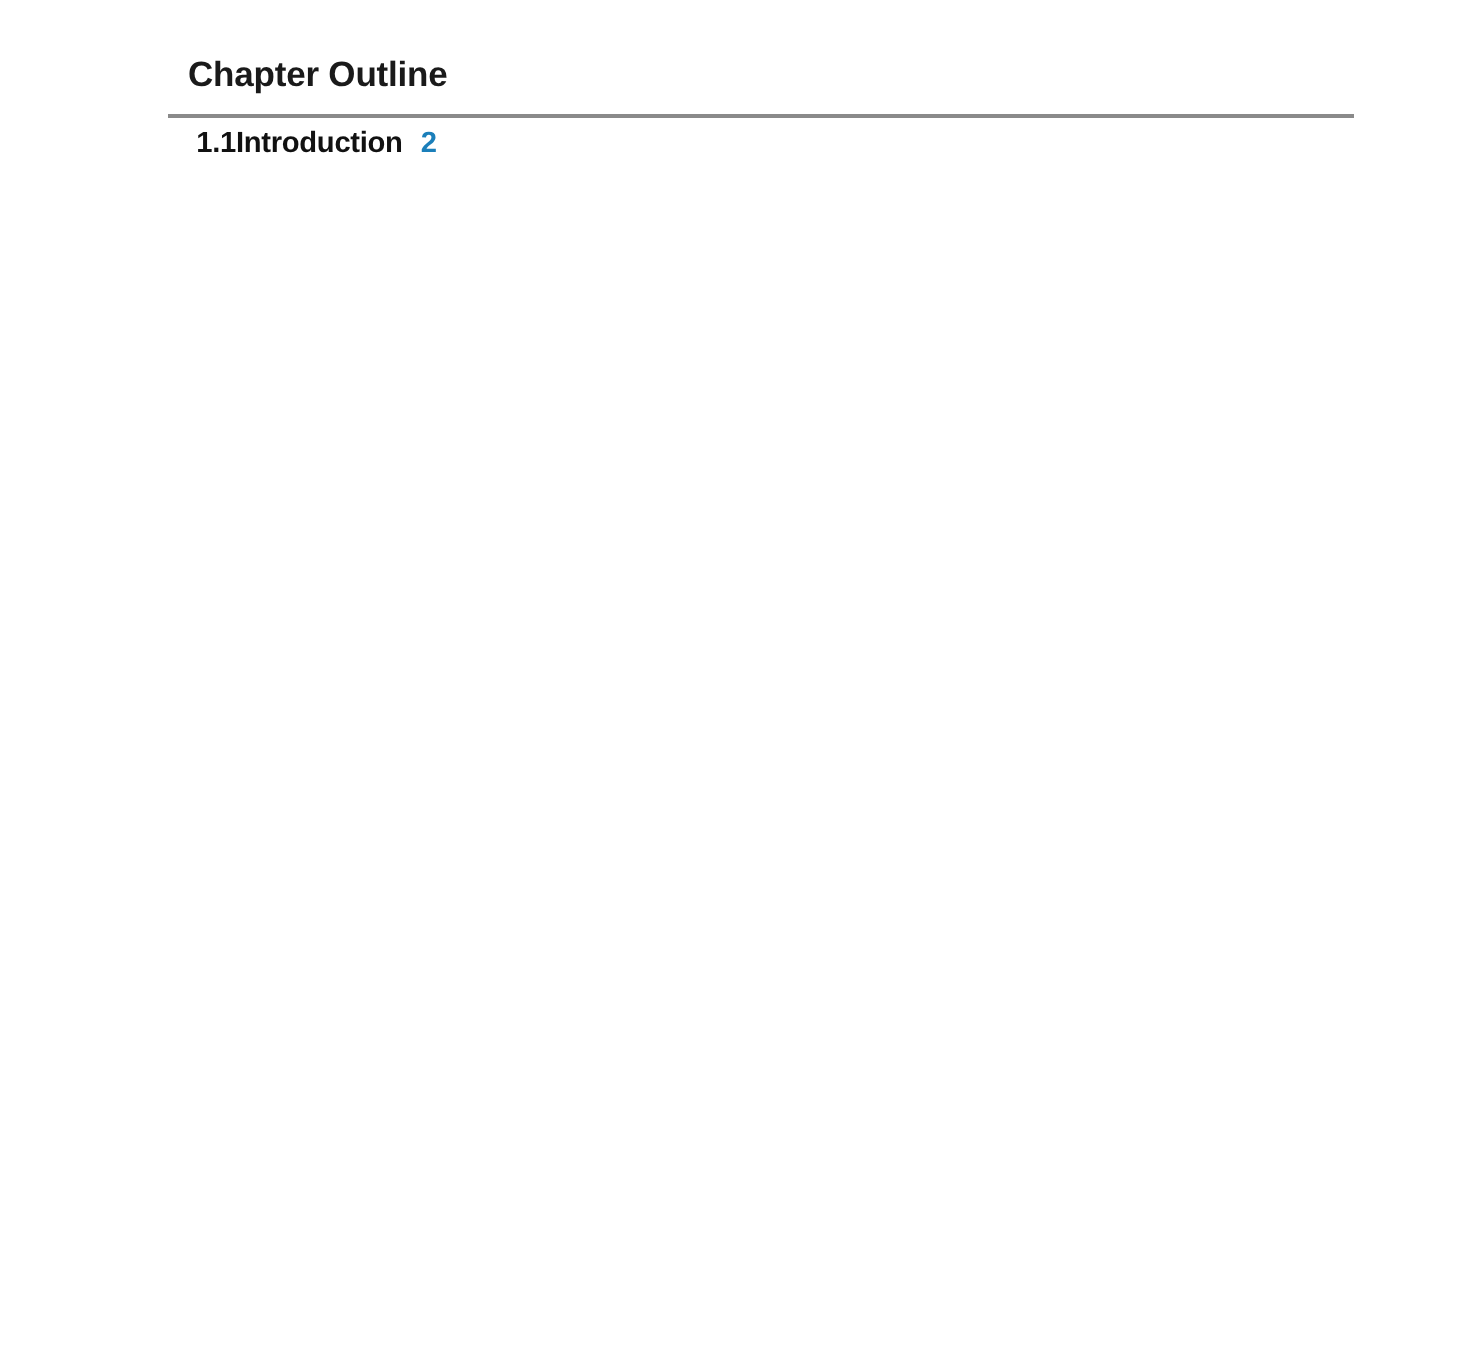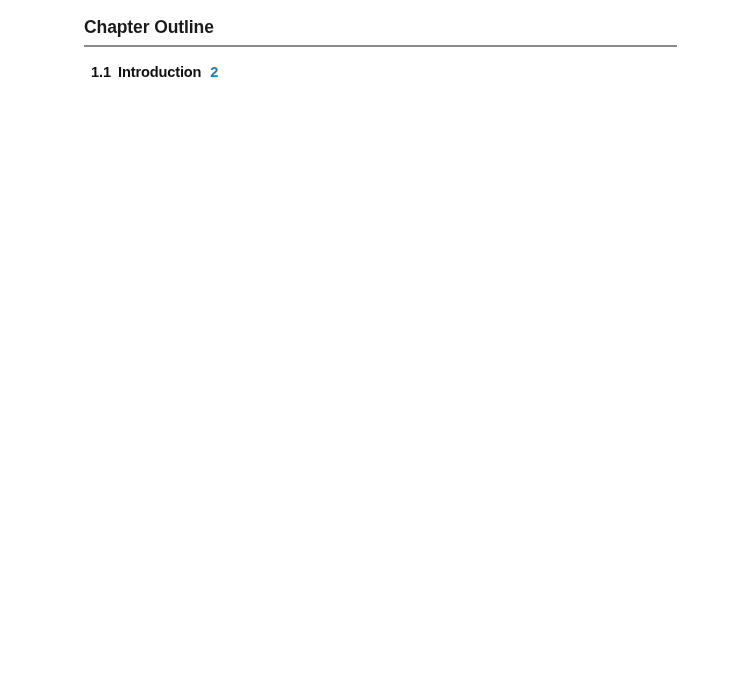--- a/index.html
+++ b/index.html
@@ -30,21 +30,21 @@
     left: 84px;
     top: 18px;
     width: 593px;
   }
   .outline-title {
     font-size: 17.5px;
     font-weight: bold;
     letter-spacing: -0.1px;
     line-height: 1.1;
     color: #1a1a1a;
-    margin: 0;
+    margin: 10px;
     padding: 0;
   }
   .header-rule {
     margin-top: 8px;
     width: 593px;
     height: 2px;
     background: #8a8a8a;
   }
 
   
@@ -65,21 +65,21 @@
   .toc-row.level1 {
     font-size: 14.6px;
     font-weight: bold;
     line-height: 21px;
     color: #111111;
     letter-spacing: -0.15px;
   }
   .toc-row.level1 .num {
     width: 34px;
     flex: 0 0 34px;
-    text-align: center;
+    text-align: right;
   }
   .toc-row.level1 .title {
     margin-right: 9px;
   }
   .toc-row.level1 .page {
     color: #1b7fba;
   }
 </style>
 </head>
 <body>

